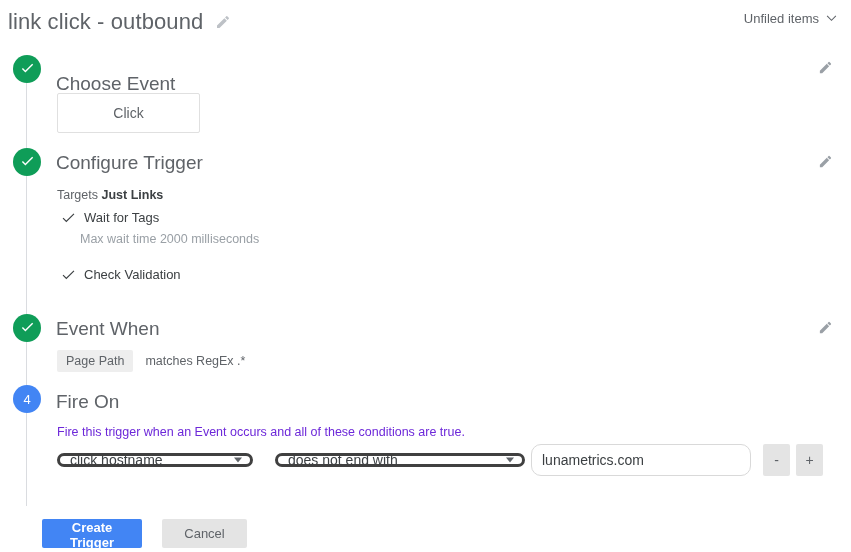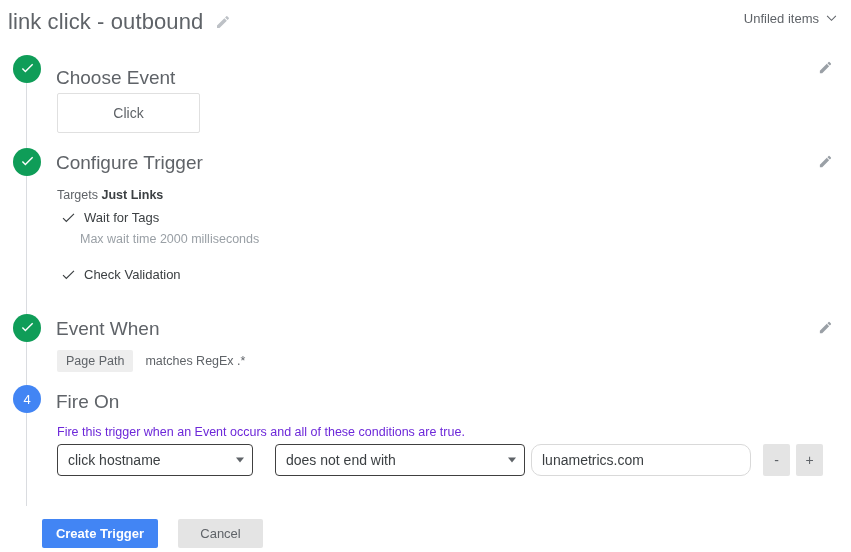--- a/index.html
+++ b/index.html
@@ -193,23 +193,23 @@
   .cond-row {
     position: absolute;
     left: 57px;
     top: 444px;
     height: 32px;
     display: flex;
     align-items: center;
   }
   .sel {
     position: relative;
-    height: 32px;
-    border: 1px solid #404040;
-    border-radius: 4px;
+    height: 14px;
+    border: 3px solid #404040;
+    border-radius: 10px;
     background: #fff;
     display: flex;
     align-items: center;
     padding: 0 22px 0 10px;
     font-size: 14px;
     color: #3c4043;
     cursor: pointer;
     white-space: nowrap;
     overflow: hidden;
   }
@@ -257,21 +257,21 @@
 
   
   .footer {
     position: absolute;
     left: 42px;
     top: 519px;
     display: flex;
     align-items: center;
   }
   .btn-primary {
-    width: 116px;
+    width: 100px;
     height: 29px;
     background: #4285f4;
     color: #ffffff;
     border: none;
     border-radius: 2px;
     font-family: "Liberation Sans", sans-serif;
     font-size: 13px;
     font-weight: 700;
     cursor: pointer;
   }
@@ -331,21 +331,21 @@
     <svg width="17" height="17" viewBox="0 0 24 24" aria-hidden="true">
       <path d="M9 16.2l-3.5-3.5-1.4 1.4L9 19 20 8l-1.4-1.4z" fill="#ffffff"></path>
     </svg>
   </span>
 </div>
 <div class="marker active" style="top:385px">
   <span>4</span>
 </div>
 
 <div class="section">
-  <div class="sec-title" style="top:66px">Choose Event</div>
+  <div class="sec-title" style="top:72px">Choose Event</div>
   <span class="sec-edit" style="top:60px">
     <svg width="15" height="15" viewBox="0 0 24 24" aria-hidden="true">
       <path d="M3 17.25V21h3.75L17.81 9.94l-3.75-3.75L3 17.25zM20.71 7.04c.39-.39.39-1.02 0-1.41l-2.34-2.34a.9959.9959 0 0 0-1.41 0l-1.83 1.83 3.75 3.75 1.83-1.83z" fill="#9aa0a6"></path>
     </svg>
   </span>
   <div class="click-box">Click</div>
 </div>
 
 <div class="section">
   <div class="sec-title" style="top:151px">Configure Trigger</div>

